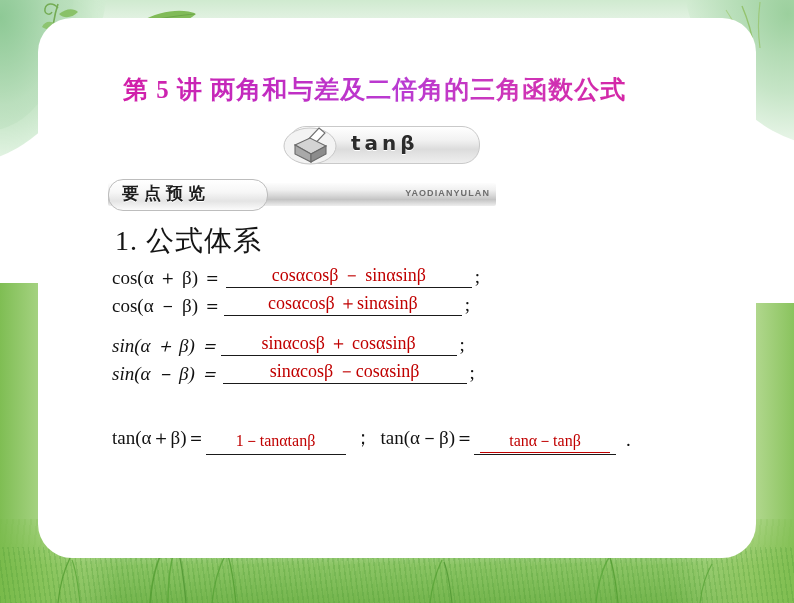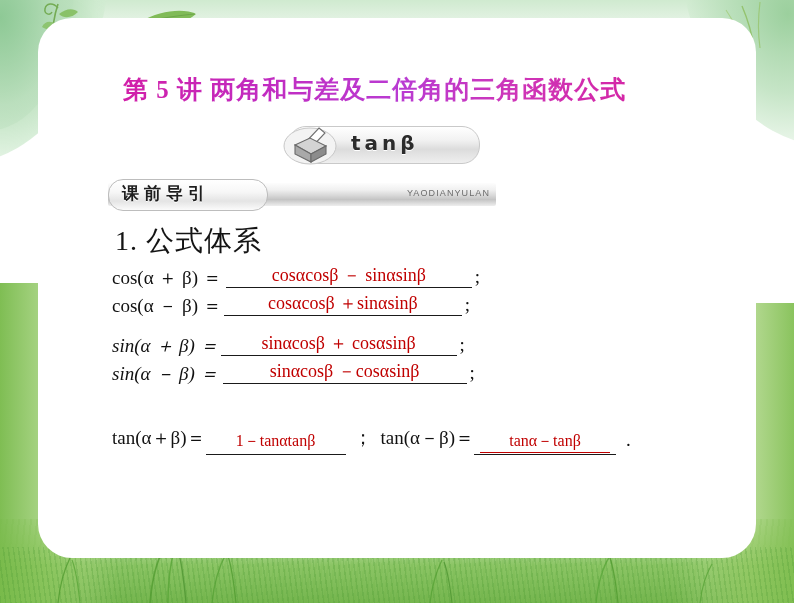--- a/index.html
+++ b/index.html
@@ -214,21 +214,21 @@
     font-weight: 700;
     color: #1e1e1e;
     letter-spacing: 5px;
     text-shadow: 0 1px 0 #ffffff;
   }
   .banner-pinyin {
     position: absolute;
     right: 6px; top: 9px;
     font-family: "Liberation Sans", sans-serif;
     font-size: 9px;
-    font-weight: 400;
+    font-weight: 700;
     letter-spacing: 1.1px;
     color: #6d6d6d;
   }
 
   
   .section-label {
     position: absolute;
     left: 115px; top: 222px;
     font-family: "Liberation Serif", serif;
     font-size: 28px;
@@ -388,21 +388,21 @@
       <path d="M12,22 L27,15 L43,23 L28,31 Z" fill="#d3d3d3" stroke="#6a6a6a" stroke-width="1.1"></path>
       <path d="M12,22 L12,31 L28,39 L28,31 Z" fill="#a9a9a9" stroke="#6a6a6a" stroke-width="1.1"></path>
       <path d="M43,23 L43,31 L28,39 L28,31 Z" fill="#8c8c8c" stroke="#6a6a6a" stroke-width="1.1"></path>
     </svg>
     <span class="guide-text">tanβ</span>
   </div>
 
   <div class="banner">
     <div class="banner-bar"></div>
     <div class="banner-tab"></div>
-    <span class="banner-tab-text">课前导引</span>
+    <span class="banner-tab-text">要点预览</span>
     <span class="banner-pinyin">YAODIANYULAN</span>
   </div>
 
   <div class="section-label">1. 公式体系</div>
 
   <div class="formula-block">
 
     <div class="frow" style="margin-bottom:6px;">
       <span class="lhs">cos(α ＋ β) ＝</span>
       <span class="blank" style="min-width:238px;margin-left:4px;">cosαcosβ － sinαsinβ</span>

